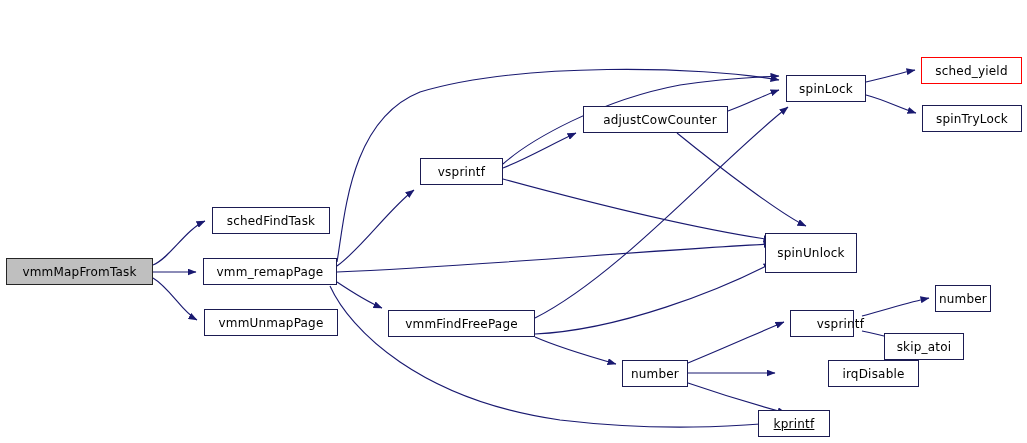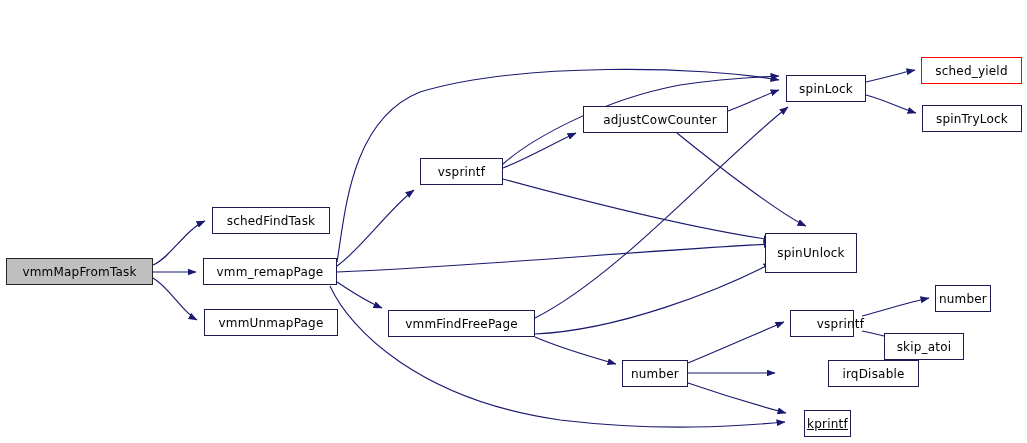--- a/index.html
+++ b/index.html
@@ -72,20 +72,20 @@
       <div class="node" style="left: 203px; top: 258px; width: 134px; height: 27px;">vmm_remapPage</div>
       <div class="node" style="left: 204px; top: 309px; width: 134px; height: 27px;">vmmUnmapPage</div>
       <div class="node" style="left: 420px; top: 158px; width: 83px; height: 27px;">vsprintf</div>
       <div class="node" style="left: 388px; top: 310px; width: 147px; height: 27px;">vmmFindFreePage</div>
       <div class="node" style="left: 583px; top: 106px; width: 145px; height: 27px; padding-left: 9px;">adjustCowCounter</div>
       <div class="node" style="left: 622px; top: 360px; width: 66px; height: 27px;">number</div>
       <div class="node" style="left: 786px; top: 75px; width: 80px; height: 27px;">spinLock</div>
       <div class="node" style="left: 765px; top: 233px; width: 92px; height: 40px;">spinUnlock</div>
       <div class="node" style="left: 790px; top: 310px; width: 64px; height: 27px; padding-left: 37px;">vsprintf</div>
       <div class="node" style="left: 781px; top: 360px; width: 91px; height: 27px; margin-left: 47px;">irqDisable</div>
-      <div class="node" style="left: 804px; top: 410px; width: 47px; height: 27px; text-decoration: underline;">kprintf</div>
+      <div class="node" style="left: 758px; top: 410px; width: 72px; height: 27px; text-decoration: underline;">kprintf</div>
       <div class="node highlight" style="left: 921px; top: 57px; width: 101px; height: 27px;">sched_yield</div>
       <div class="node" style="left: 922px; top: 105px; width: 100px; height: 27px;">spinTryLock</div>
       <div class="node" style="left: 935px; top: 285px; width: 56px; height: 27px;">number</div>
       <div class="node" style="left: 884px; top: 333px; width: 80px; height: 27px;">skip_atoi</div>
     </div>
 
 </div>
 
 </body></html>

